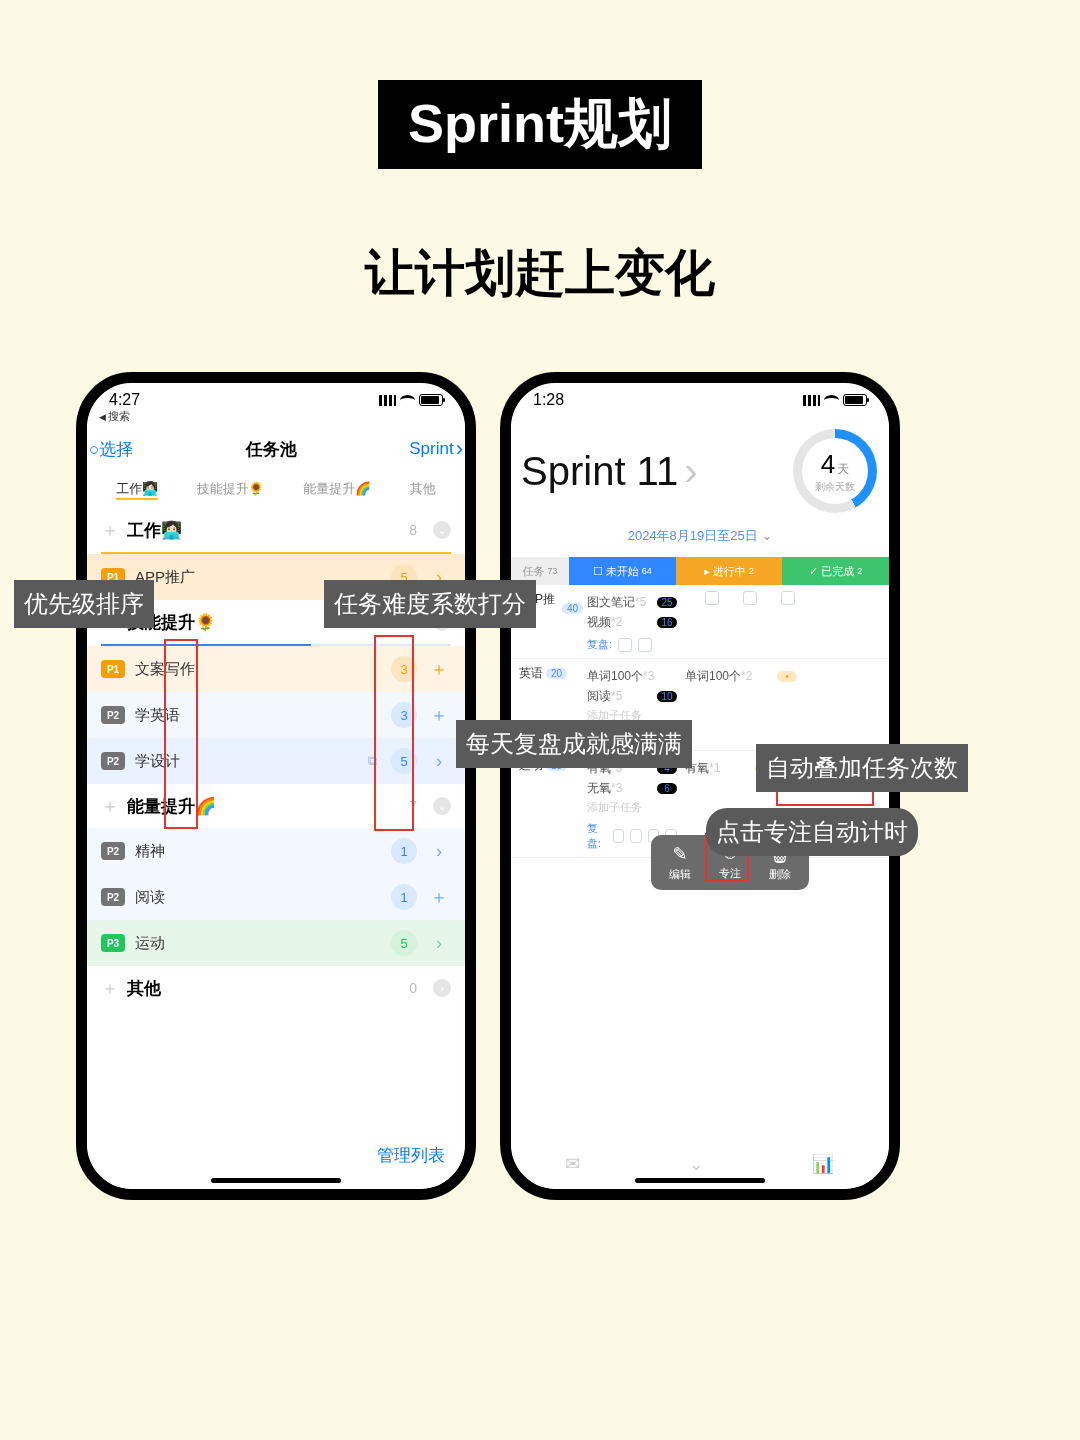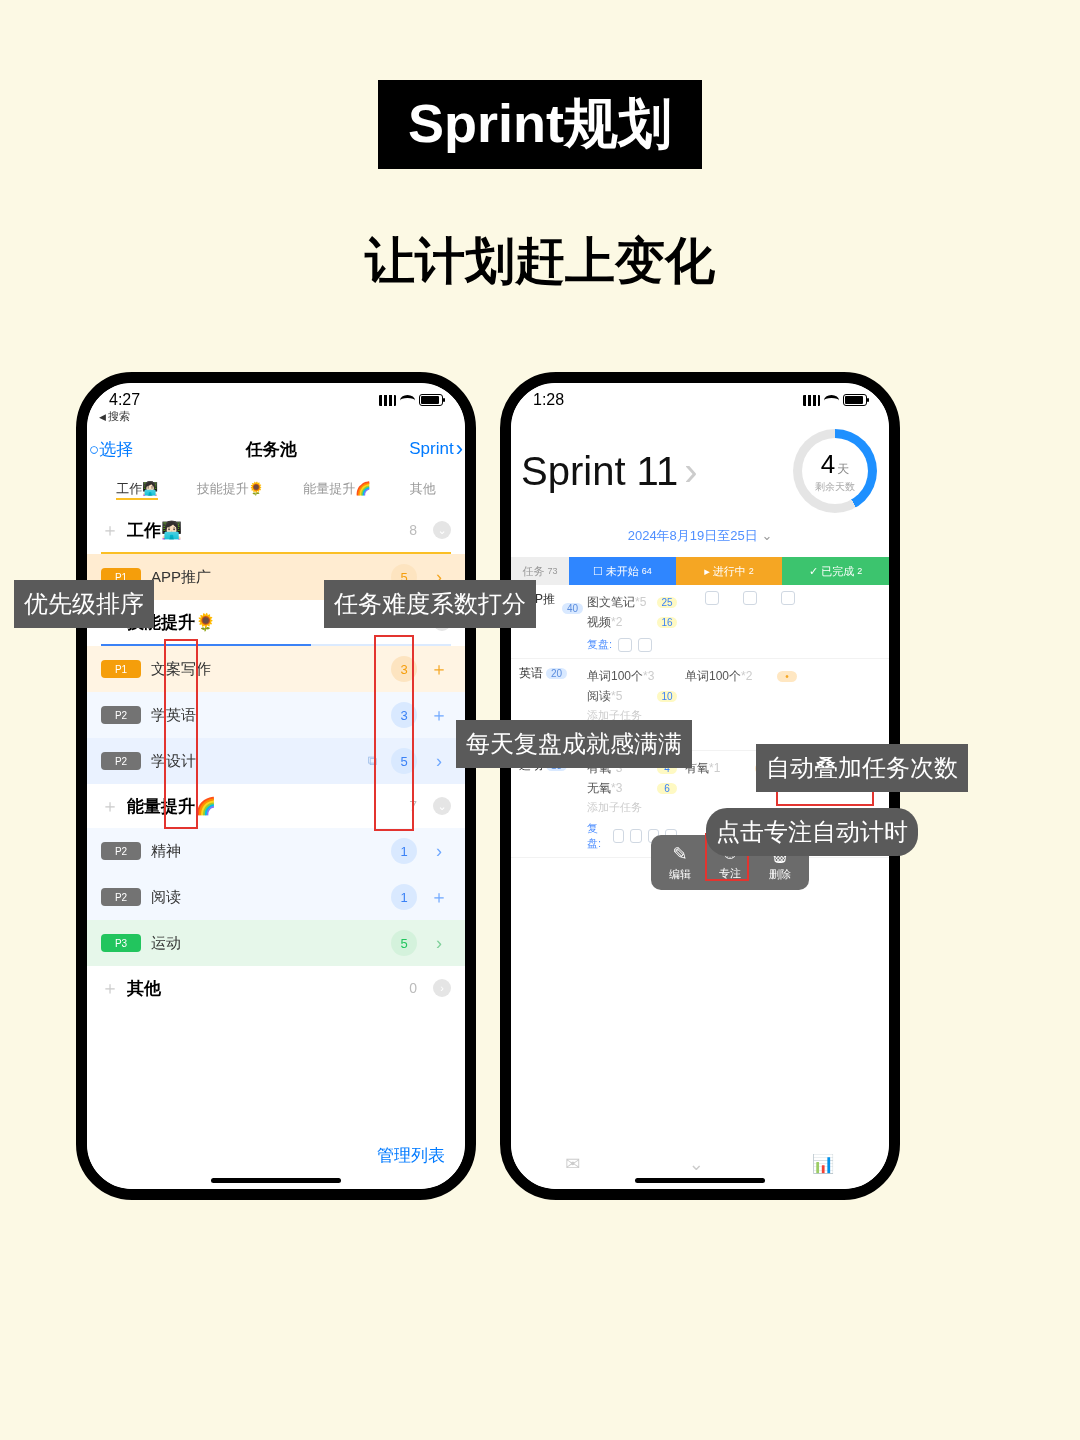--- a/index.html
+++ b/index.html
@@ -1,19 +1,19 @@
 <!DOCTYPE html>
 <html><head>
 <meta charset="utf-8">
 <style>
   * { margin: 0; padding: 0; box-sizing: border-box; font-family: -apple-system, "PingFang SC", sans-serif; }
   body { background: #fcf9e4; width: 1080px; height: 1440px; position: relative; }
 
   .title-bar { position: absolute; top: 80px; left: 50%; transform: translateX(-50%); background: #000; color: #fff; padding: 8px 30px; font-size: 54px; font-weight: 600; }
-  .subtitle { position: absolute; top: 228px; left: 50%; transform: translateX(-50%); font-size: 50px; font-weight: 700; color: #000; }
+  .subtitle { position: absolute; top: 240px; left: 50%; transform: translateX(-50%); font-size: 50px; font-weight: 700; color: #000; }
 
   .phone { position: absolute; width: 400px; height: 828px; background: #fff; border: 11px solid #000; border-radius: 56px; overflow: hidden; }
   .phone-left { left: 76px; top: 372px; }
   .phone-right{ left: 500px; top: 372px; }
   .phone-inner{ position: absolute; inset: 0; border-radius: 44px; background: #fff; overflow: hidden; }
   .home-ind   { position: absolute; bottom: 6px; left: 50%; transform: translateX(-50%); width: 130px; height: 5px; background: #000; border-radius: 3px; }
 
   .status-bar { display: flex; justify-content: space-between; align-items: center; padding: 8px 22px 0; font-size: 16px; font-weight: 400; }
   .status-icons { display: flex; gap: 4px; align-items: center; }
   .sig,.wifi,.batt{ display:inline-block; }
@@ -35,21 +35,21 @@
   .tabs{ display:flex; justify-content:space-around; padding:8px 10px; font-size:13px; color:#999;}
   .tab-item.active{ color:#333; border-bottom:2px solid #fbbf24;}
 
   .group-header{ display:flex; align-items:center; padding:10px 14px; gap:8px;}
   .plus-gray{ color:#ccc; font-size:18px; width:18px; text-align:center;}
   .group-title{ flex:1; font-weight:600; font-size:17px;}
   .group-count{ color:#bbb; font-size:14px; margin-right:8px;}
   .chev{ width:18px;height:18px;border-radius:50%;background:#e5e5e5;color:#fff;text-align:center;line-height:18px;font-size:11px;}
 
   .task-row{ display:flex; align-items:center; padding:10px 14px; gap:10px; position:relative;}
-  .badge{ width:40px;height:18px;border-radius:4px;color:#fff;font-size:10px;font-weight:400;display:flex;align-items:center;justify-content:center;}
+  .badge{ width:24px;height:18px;border-radius:4px;color:#fff;font-size:10px;font-weight:700;display:flex;align-items:center;justify-content:center;}
   .badge.p1{ background:#f59e0b;}
   .badge.p2{ background:#737373;}
   .badge.p3{ background:#22c55e;}
   .task-name{ flex:1; font-size:15px; color:#333;}
   .pill{ width:26px;height:26px;border-radius:13px;display:flex;align-items:center;justify-content:center;font-size:13px;}
   .act-icon{ width:24px; text-align:center; font-size:18px;}
 
   .row-orange{ background:#ffecd1;}
   .row-orange-lt{ background:#fff4e3;}
   .row-blue{ background:#eaf2ff;}
@@ -92,21 +92,21 @@
   .fnum{ font-size:9px;}
 
   .stable{ font-size:12px;}
   .srow{ display:flex; align-items:flex-start; border-bottom:1px solid #f2f2f2; padding:6px 0;}
   .scat{ width:72px; font-size:12px; color:#333; padding-left:8px; display:flex; align-items:center; gap:3px;}
   .scat .cbadge{ background:#d9e9ff;color:#5b8dde;border-radius:8px;padding:0 5px;font-size:10px;}
   .scol{ width:98px; padding:0 4px;}
   .sitem{ display:flex;justify-content:space-between;align-items:center; margin:3px 0;}
   .sitem-name{ color:#555;}
   .sitem-mult{ color:#ccc;}
-  .sitem-count{ background:#fef9c3;color:#3b82f6;border-radius:8px;min-width:20px;text-align:center;font-size:10px;padding:0 4px;}
+  .sitem-count{ background:#000000;color:#3b82f6;border-radius:8px;min-width:20px;text-align:center;font-size:10px;padding:0 4px;}
   .sitem-count.orange{ background:#ffe7c2;color:#f5a623;}
   .addsub{ color:#ccc; font-size:11px;}
   .fupan{ display:flex; gap:6px; align-items:center; margin-top:6px;}
   .fupan-label{ color:#4f8fff; font-size:11px;}
   .cbx{ width:14px;height:14px;border:1.5px solid #d0d8e2;border-radius:3px;}
 
   .popup{ position:absolute; background:#6b6b6b; border-radius:10px; display:flex; padding:8px 4px; gap:0;}
   .popup-btn{ width:50px; text-align:center; color:#fff; font-size:11px;}
   .popup-btn .ico{ font-size:18px; display:block; margin-bottom:2px;}
 

